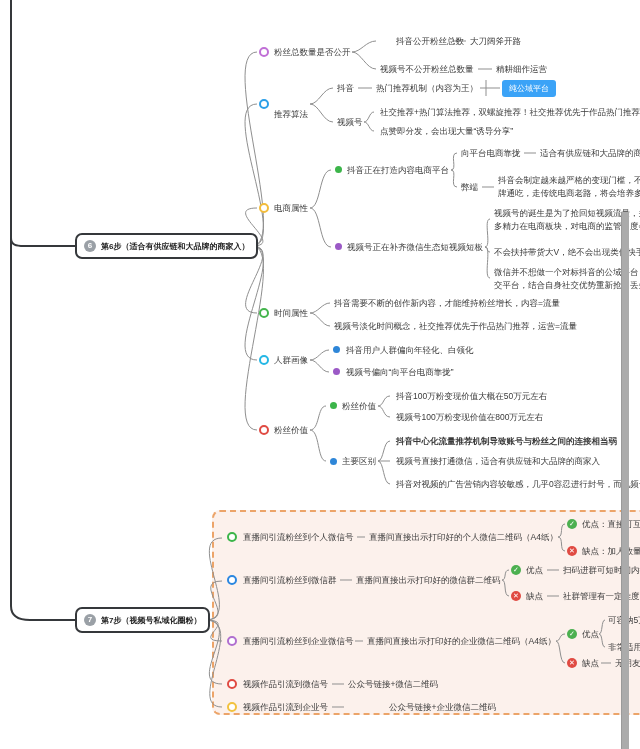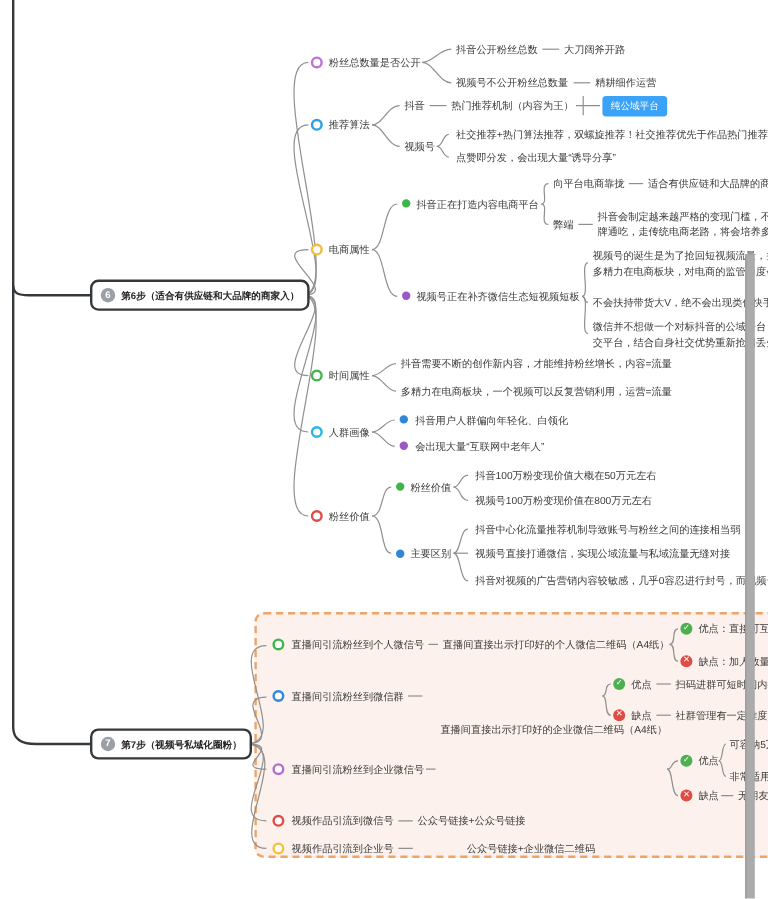--- a/index.html
+++ b/index.html
@@ -112,26 +112,26 @@
   </div>
 
   <span class="ring lay" style="left:259px;top:47px;border-color:#C06FD6"></span>
   <span class="ring lay" style="left:259px;top:99px;border-color:#2B9FE8"></span>
   <span class="ring lay" style="left:259px;top:203px;border-color:#F2BC3B"></span>
   <span class="ring lay" style="left:259px;top:308px;border-color:#44B54D"></span>
   <span class="ring lay" style="left:259px;top:355px;border-color:#25B7E5"></span>
   <span class="ring lay" style="left:259px;top:425px;border-color:#E04B43"></span>
 
   <div class="t lay" style="left:274px;top:45px;">粉丝总数量是否公开</div>
-  <div class="t lay" style="left:380px;top:34px;">抖音公开粉丝总数</div>
+  <div class="t lay" style="left:396px;top:34px;">抖音公开粉丝总数</div>
   <div class="t lay" style="left:470px;top:34px;">大刀阔斧开路</div>
   <div class="t lay" style="left:380px;top:62px;">视频号不公开粉丝总数量</div>
   <div class="t lay" style="left:496px;top:62px;">精耕细作运营</div>
 
-  <div class="t lay" style="left:274px;top:97px;">推荐算法</div>
+  <div class="t lay" style="left:274px;top:107px;">推荐算法</div>
   <div class="t lay" style="left:337px;top:81px;">抖音</div>
   <div class="t lay" style="left:376px;top:81px;">热门推荐机制（内容为王）</div>
   <div class="badge lay" style="left:502px;top:80px;">纯公域平台</div>
   <div class="t lay" style="left:337px;top:115px;">视频号</div>
   <div class="t lay" style="left:380px;top:105px;">社交推荐+热门算法推荐，双螺旋推荐！社交推荐优先于作品热门推荐</div>
   <div class="t lay" style="left:380px;top:124px;">点赞即分发，会出现大量“诱导分享”</div>
 
   <div class="t lay" style="left:274px;top:201px;">电商属性</div>
   <span class="dot lay" style="left:335px;top:166px;background:#3CB54A"></span>
   <div class="t lay" style="left:347px;top:163px;">抖音正在打造内容电商平台</div>
@@ -143,69 +143,70 @@
   <span class="dot lay" style="left:335px;top:243px;background:#9B59C6"></span>
   <div class="t lay" style="left:347px;top:240px;">视频号正在补齐微信生态短视频短板</div>
   <div class="t lay" style="left:494px;top:206px;">视频号的诞生是为了抢回短视频流量，并非</div>
   <div class="t lay" style="left:494px;top:219px;">多精力在电商板块，对电商的监管力度会很</div>
   <div class="t lay" style="left:494px;top:245px;">不会扶持带货大V，绝不会出现类似快手的流</div>
   <div class="t lay" style="left:494px;top:265px;">微信并不想做一个对标抖音的公域平台，而是</div>
   <div class="t lay" style="left:494px;top:278px;">交平台，结合自身社交优势重新抢回丢失掉的</div>
 
   <div class="t lay" style="left:274px;top:306px;text-align:right;">时间属性</div>
   <div class="t lay" style="left:334px;top:296px;">抖音需要不断的创作新内容，才能维持粉丝增长，内容=流量</div>
-  <div class="t lay" style="left:334px;top:319px;">多精力在电商板块，一个视频可以反复营销利用，运营=流量</div>
+  <div class="t lay" style="left:334px;top:319px;">视频号淡化时间概念，社交推荐优先于作品热门推荐，运营=流量</div>
 
   <div class="t lay" style="left:274px;top:353px;">人群画像</div>
   <span class="dot lay" style="left:333px;top:346px;background:#2E86D8"></span>
   <div class="t lay" style="left:346px;top:343px;">抖音用户人群偏向年轻化、白领化</div>
   <span class="dot lay" style="left:333px;top:368px;background:#9B59C6"></span>
-  <div class="t lay" style="left:346px;top:365px;">会出现大量“互联网中老年人”</div>
+  <div class="t lay" style="left:346px;top:365px;">视频号偏向“向平台电商靠拢”</div>
 
   <div class="t lay" style="left:274px;top:423px;">粉丝价值</div>
   <span class="dot lay" style="left:330px;top:402px;background:#3CB54A"></span>
   <div class="t lay" style="left:342px;top:399px;">粉丝价值</div>
   <div class="t lay" style="left:396px;top:389px;">抖音100万粉变现价值大概在50万元左右</div>
   <div class="t lay" style="left:396px;top:410px;">视频号100万粉变现价值在800万元左右</div>
   <span class="dot lay" style="left:330px;top:458px;background:#2E86D8"></span>
   <div class="t lay" style="left:342px;top:454px;">主要区别</div>
-  <div class="t lay" style="left:396px;top:434px;">抖音中心化流量推荐机制导致账号与粉丝之间的连接相当弱</div>
-  <div class="t lay" style="left:396px;top:454px;">视频号直接打通微信，实现公域流量与私域流量无缝对接</div>
+  <div class="t lay" style="left:396px;top:434px;font-weight:bold;">抖音中心化流量推荐机制导致账号与粉丝之间的连接相当弱</div>
+  <div class="t lay" style="left:396px;top:454px;">视频号直接打通微信，适合有供应链和大品牌的商家入</div>
   <div class="t lay" style="left:396px;top:477px;">抖音对视频的广告营销内容较敏感，几乎0容忍进行封号，而视频号相</div>
 
   <span class="ring lay" style="left:227px;top:532px;border-color:#3CB54A"></span>
   <div class="t lay" style="left:243px;top:530px;">直播间引流粉丝到个人微信号</div>
   <div class="t lay" style="left:369px;top:530px;">直播间直接出示打印好的个人微信二维码（A4纸）</div>
   <span class="pci pro lay" style="left:567px;top:519px;">✓</span>
   <div class="t lay" style="left:582px;top:517px;">优点：直接可互动成交</div>
   <span class="pci con lay" style="left:567px;top:546px;">✕</span>
   <div class="t lay" style="left:582px;top:544px;">缺点：加人数量极度有</div>
 
   <span class="ring lay" style="left:227px;top:575px;border-color:#2B87E0"></span>
   <div class="t lay" style="left:243px;top:573px;">直播间引流粉丝到微信群</div>
+  <div class="t lay" style="left:356px;top:573px;">直播间直接出示打印好的微信群二维码</div>
   <span class="pci pro lay" style="left:511px;top:565px;">✓</span>
   <div class="t lay" style="left:526px;top:563px;">优点</div>
   <div class="t lay" style="left:563px;top:563px;">扫码进群可短时间内把人吸进</div>
   <span class="pci con lay" style="left:511px;top:591px;">✕</span>
   <div class="t lay" style="left:526px;top:589px;">缺点</div>
   <div class="t lay" style="left:563px;top:589px;">社群管理有一定难度，容易变</div>
 
   <span class="ring lay" style="left:227px;top:636px;border-color:#B06FD0"></span>
   <div class="t lay" style="left:243px;top:634px;">直播间引流粉丝到企业微信号</div>
-  <div class="t lay" style="left:367px;top:601px;">直播间直接出示打印好的企业微信二维码（A4纸）</div>
+  <div class="t lay" style="left:367px;top:634px;">直播间直接出示打印好的企业微信二维码（A4纸）</div>
   <span class="pci pro lay" style="left:567px;top:629px;">✓</span>
   <div class="t lay" style="left:582px;top:627px;">优点</div>
   <div class="t lay" style="left:608px;top:613px;">可容纳5万人</div>
   <div class="t lay" style="left:608px;top:640px;">非常适用于</div>
   <span class="pci con lay" style="left:567px;top:658px;">✕</span>
   <div class="t lay" style="left:582px;top:656px;">缺点</div>
   <div class="t lay" style="left:615px;top:656px;">无朋友圈，</div>
 
   <span class="ring lay" style="left:227px;top:679px;border-color:#E04B43"></span>
   <div class="t lay" style="left:243px;top:677px;">视频作品引流到微信号</div>
-  <div class="t lay" style="left:348px;top:677px;">公众号链接+公众号链接</div>
+  <div class="t lay" style="left:348px;top:677px;">公众号链接+微信二维码</div>
 
   <span class="ring lay" style="left:227px;top:702px;border-color:#F2C23E"></span>
   <div class="t lay" style="left:243px;top:700px;">视频作品引流到企业号</div>
   <div class="t lay" style="left:348px;top:700px;margin-left:41px;">公众号链接+企业微信二维码</div>
 
   <div class="sbar"></div>
 </div>
 
 </body></html>

